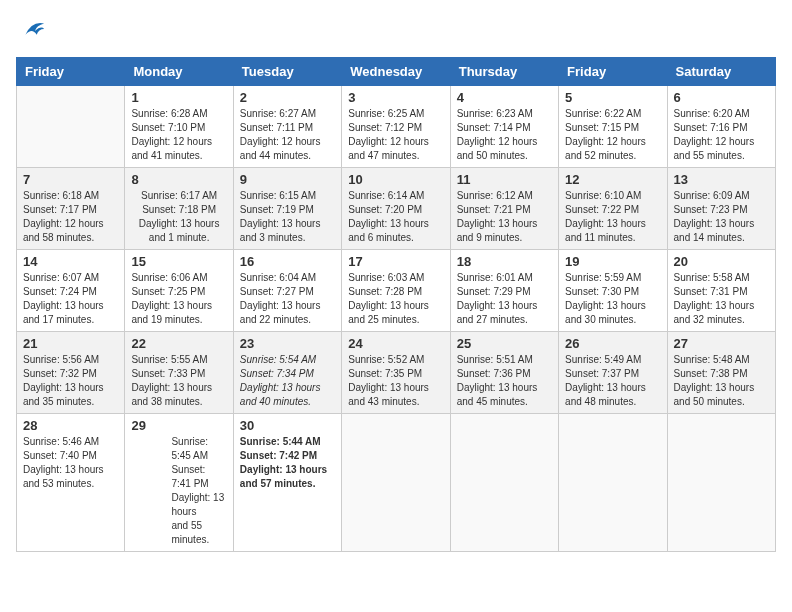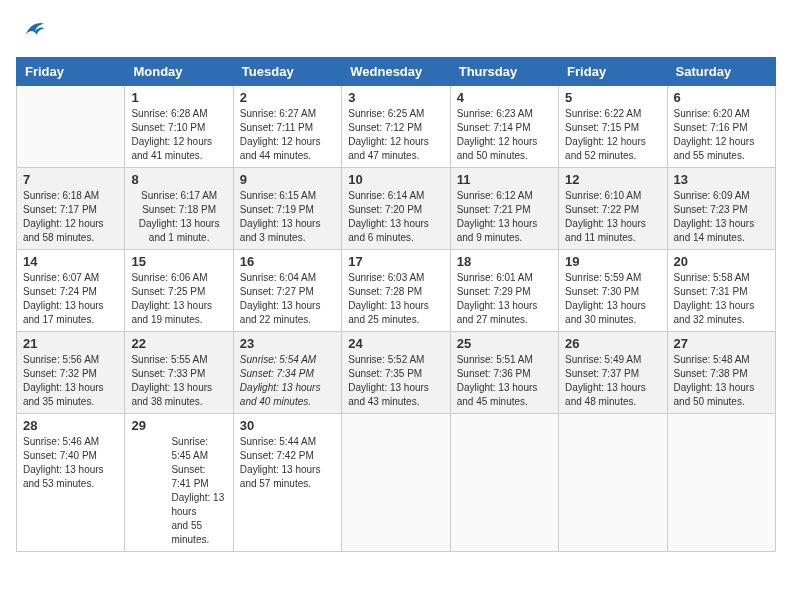--- a/index.html
+++ b/index.html
@@ -338,21 +338,21 @@
         </td>
         <td>
           <span class="day-number">29</span>
           <div class="day-info" style="white-space: pre-line; margin-left: 40px;">Sunrise: 5:45 AM
 Sunset: 7:41 PM
 Daylight: 13 hours
 and 55 minutes.</div>
         </td>
         <td>
           <span class="day-number">30</span>
-          <div class="day-info" style="white-space: pre-line;">Sunrise: 5:44 AM
+          <div class="day-info" style="white-space: pre-line; font-weight: bold;">Sunrise: 5:44 AM
 Sunset: 7:42 PM
 Daylight: 13 hours
 and 57 minutes.</div>
         </td>
         <td class="empty-cell" style="background-color: rgb(249, 249, 249);"></td>
         <td class="empty-cell" style="background-color: rgb(249, 249, 249);"></td>
         <td class="empty-cell" style="background-color: rgb(249, 249, 249);"></td>
         <td class="empty-cell" style="background-color: rgb(249, 249, 249);"></td>
       </tr>
     </tbody>

